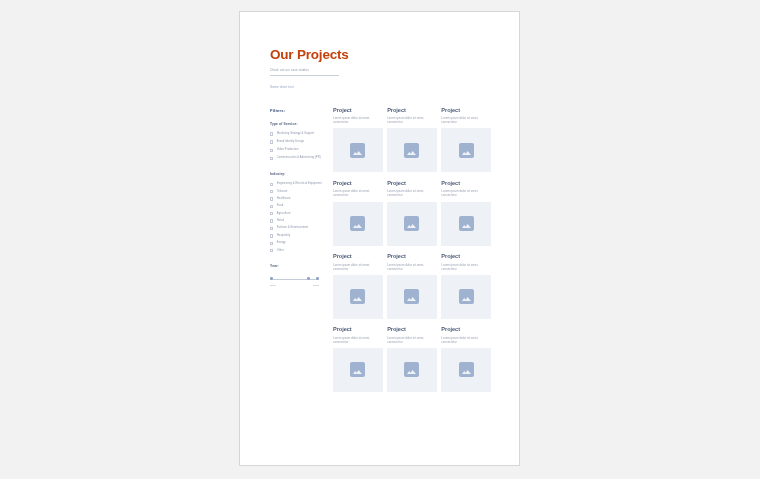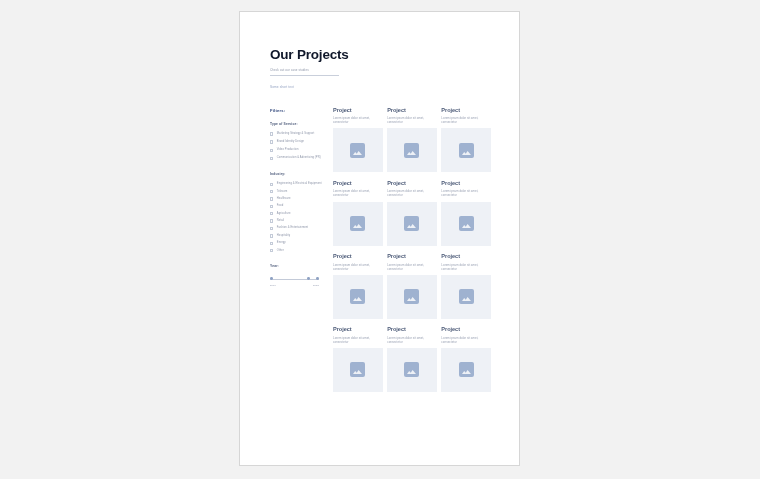--- a/index.html
+++ b/index.html
@@ -38,21 +38,21 @@
     left: 30px;
     top: 36px;
     right: 28px;
     bottom: 0;
   }
 
   
   .page-title {
     font-size: 13.5px;
     font-weight: bold;
-    color: #0f172a;
+    color: #c2410c;
     letter-spacing: -0.2px;
     margin: 0 0 6px 0;
     line-height: 1.1;
   }
   .subtitle-row {
     width: 69px;
     border-bottom: 1px solid #c9cfdb;
     padding-bottom: 2.5px;
     margin-bottom: 9px;
   }

